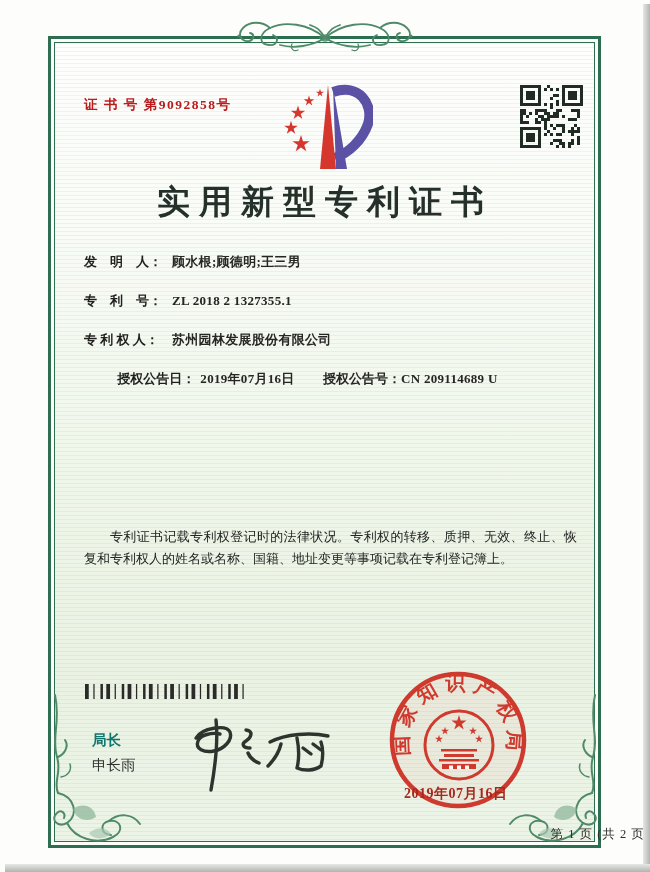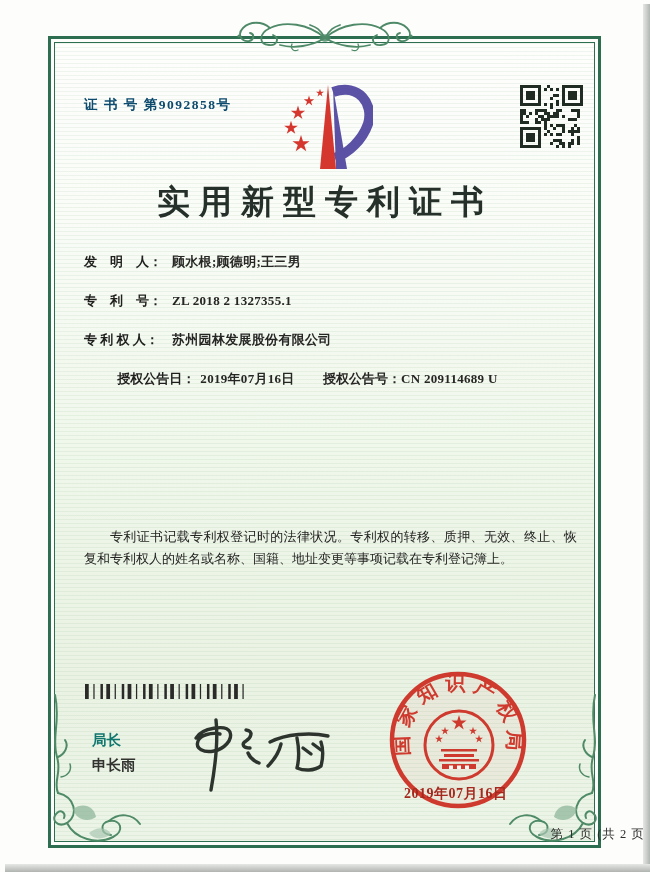--- a/index.html
+++ b/index.html
@@ -11,37 +11,37 @@
     background:linear-gradient(90deg,#e6e8e5,#b2b6b2);}
   .scan-edge-bottom{position:absolute;left:5px;top:864px;width:645px;height:8px;
     background:linear-gradient(180deg,#e6e8e5,#b0b4b0);}
   .frame{position:absolute;left:48px;top:36px;width:553px;height:812px;
     border:3px solid #2d6e50;box-sizing:border-box;}
   .frame-inner{position:absolute;inset:3px;border:1px solid #2d6e50;
     background:
       repeating-linear-gradient(180deg, rgba(110,165,110,0.10) 0 1px, rgba(255,255,255,0) 1px 4px),
       linear-gradient(180deg,#fefefd 0%,#f9fcf7 22%,#f0f7eb 50%,#e9f2e3 80%,#ecf4e7 100%);}
   .cert-number{position:absolute;left:84px;top:96px;font-size:13.5px;font-weight:600;
-    letter-spacing:1.5px;color:#0c4a6e;}
+    letter-spacing:1.5px;color:#b91c1c;}
   .logo{position:absolute;left:279px;top:84px;width:94px;height:88px;}
   .qr{position:absolute;left:520px;top:85px;width:63px;height:63px;}
   .title{position:absolute;left:0;top:180px;width:650px;text-align:center;
     font-size:33px;font-weight:600;letter-spacing:9px;color:#26302a;}
   .fields{position:absolute;left:84px;top:255px;width:500px;}
   .field-row{height:14px;line-height:14px;margin-bottom:25px;white-space:nowrap;
     font-size:13px;font-weight:600;color:#262624;}
   .field-label{display:inline-block;width:88px;white-space:pre;vertical-align:top;color:#1f1f1d;}
   .field-value{letter-spacing:0.3px;}
   .row7-left{display:inline-block;width:239px;white-space:nowrap;text-align:center;}
   .paras{position:absolute;left:84px;top:526px;width:493px;font-size:13px;line-height:22px;
     color:#242422;text-align:justify;font-weight:500;}
   .paras p{margin:0;text-indent:26px;}
   .barcode{position:absolute;left:85px;top:684px;width:166px;height:15px;}
   .issuer-title{position:absolute;left:92px;top:731px;font-size:14.5px;font-weight:700;color:#0f766e;}
-  .issuer-name{position:absolute;left:92px;top:756px;font-size:14.5px;font-weight:700;color:#32322f;}
+  .issuer-name{position:absolute;left:92px;top:756px;font-size:14.5px;font-weight:400;color:#32322f;}
   .signature{position:absolute;left:182px;top:700px;width:165px;height:95px;}
   .seal{position:absolute;left:383px;top:665px;width:150px;height:150px;}
   .seal-date{position:absolute;left:404px;top:785px;font-size:14px;font-weight:700;
     color:#a5281e;letter-spacing:0.5px;}
   .footer{position:absolute;left:0;top:826px;width:650px;text-align:right;
     font-size:12.5px;color:#2c2c2a;letter-spacing:1px;}
   .orn-top{position:absolute;left:232px;top:17px;width:186px;height:38px;}
   .orn-bl{position:absolute;left:49px;top:693px;width:100px;height:155px;}
   .orn-br{position:absolute;left:501px;top:693px;width:100px;height:155px;transform:scaleX(-1);}
 </style>

